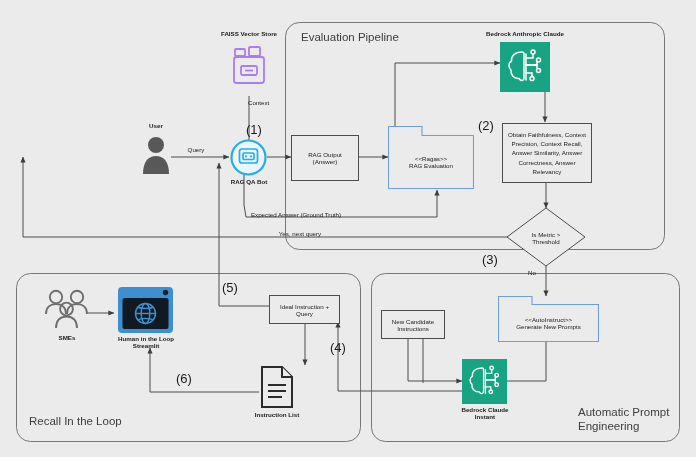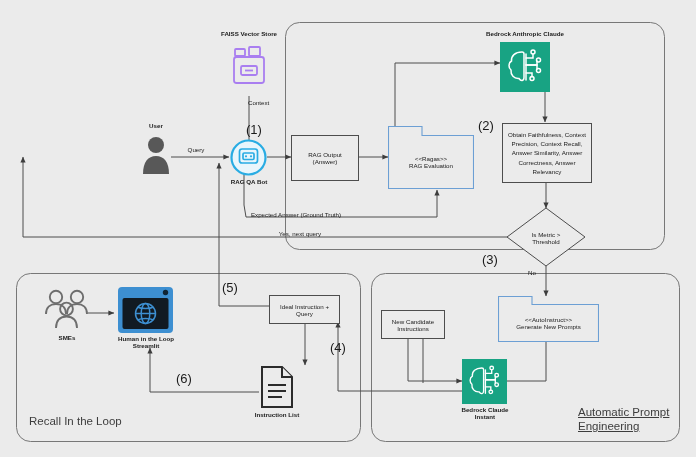--- a/index.html
+++ b/index.html
@@ -109,22 +109,23 @@
       <path d="M305,322 L305,365" marker-end="url(#arw)"></path>
 
       <path d="M259,392 L150,392 L150,348" marker-end="url(#arw)"></path>
 
       <path d="M88,313 L114,313" marker-end="url(#arw)"></path>
 
       <path d="M269,306 L219,306 L219,163" marker-end="url(#arw)"></path>
     </g>
   </svg>
 
+  <div class="lbl grp-title" style="left:301px; top:30px; width:180px;">Evaluation Pipeline</div>
   <div class="lbl grp-title" style="left:29px; top:414px; width:190px;">Recall In the Loop</div>
-  <div class="lbl grp-title" style="left:578px; top:405px; width:106px; text-align:left;text-decoration:underline;">Automatic Prompt
+  <div class="lbl grp-title" style="left:578px; top:405px; width:106px; text-align:left;">Automatic Prompt
 Engineering</div>
 
   <div class="icon-box" style="left:229px; top:44px; width:40px; height:48px;">
     <svg width="40" height="48" viewBox="0 0 40 48">
       <g stroke="#a97ef0" stroke-width="1.8" fill="none">
         <rect x="6" y="5" width="10" height="7" rx="1"></rect>
         <rect x="20" y="3" width="11" height="9" rx="1"></rect>
         <rect x="5" y="13" width="30" height="26" rx="2.5"></rect>
         <rect x="12" y="22" width="16" height="9" rx="1.5"></rect>
         <line x1="16" y1="26.5" x2="24" y2="26.5"></line>

